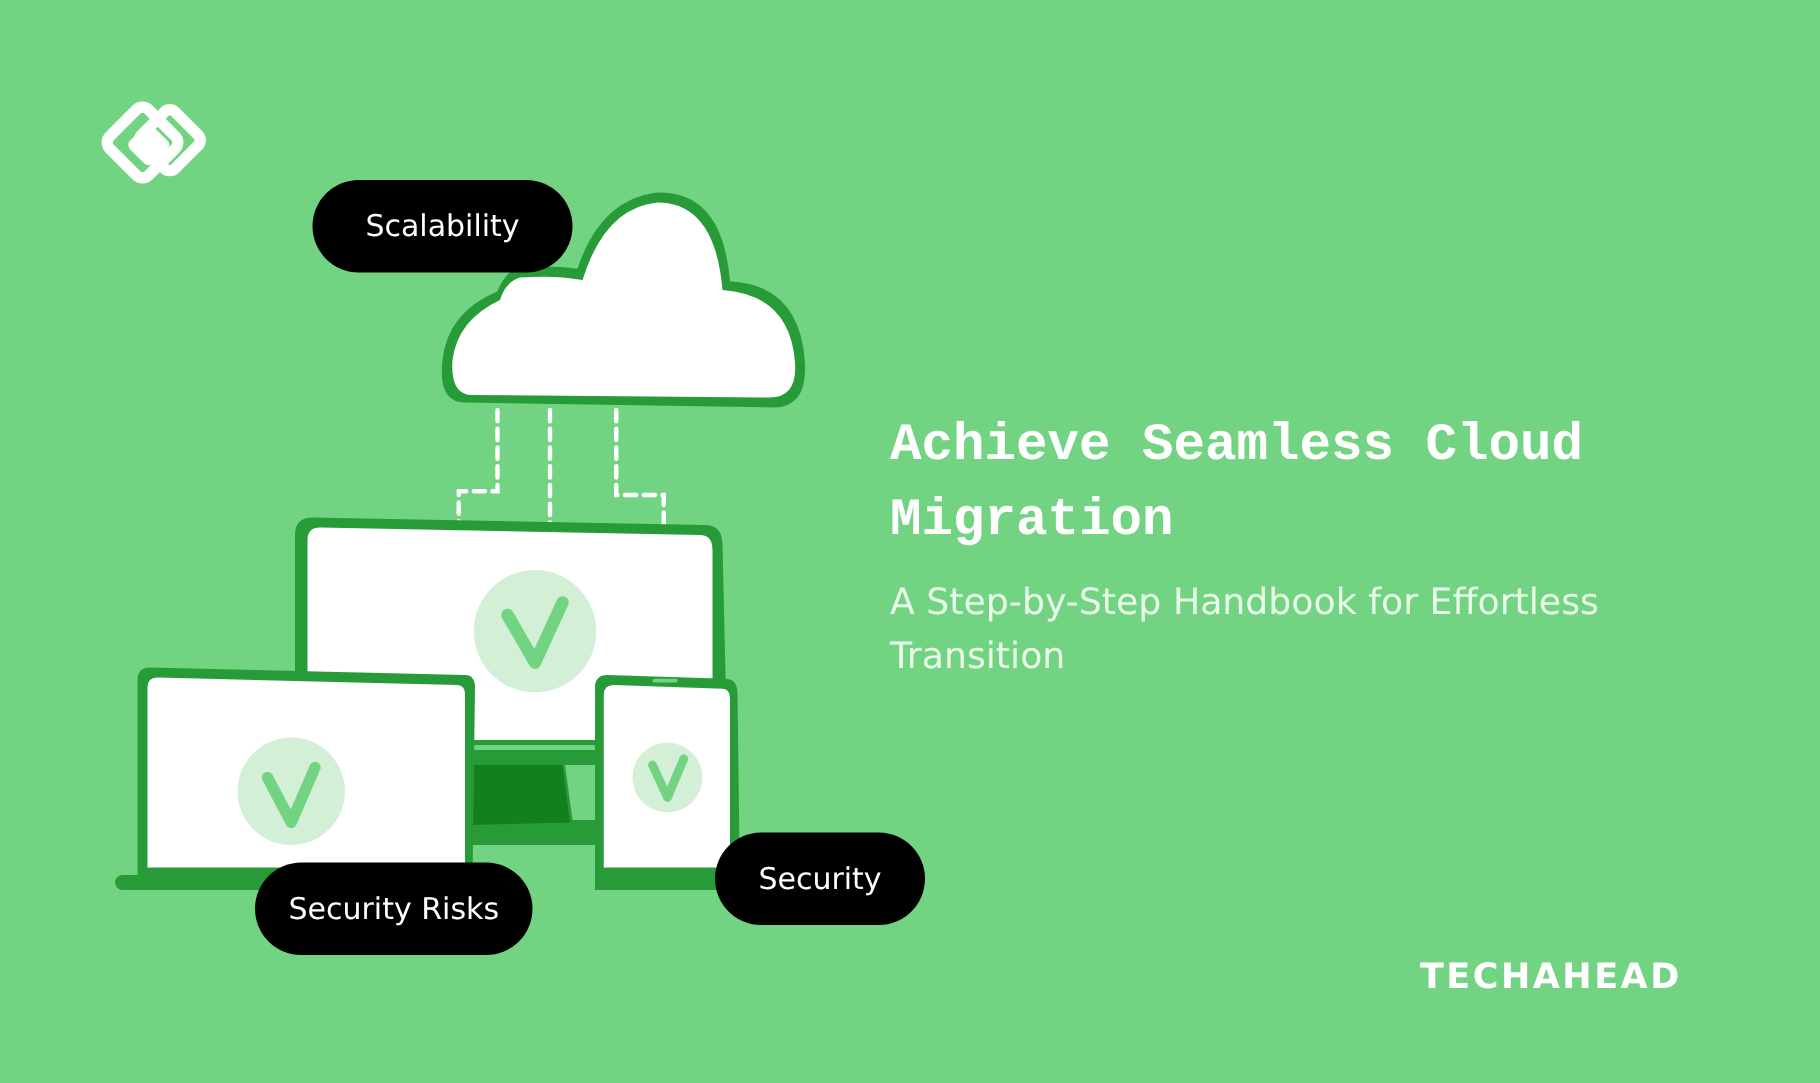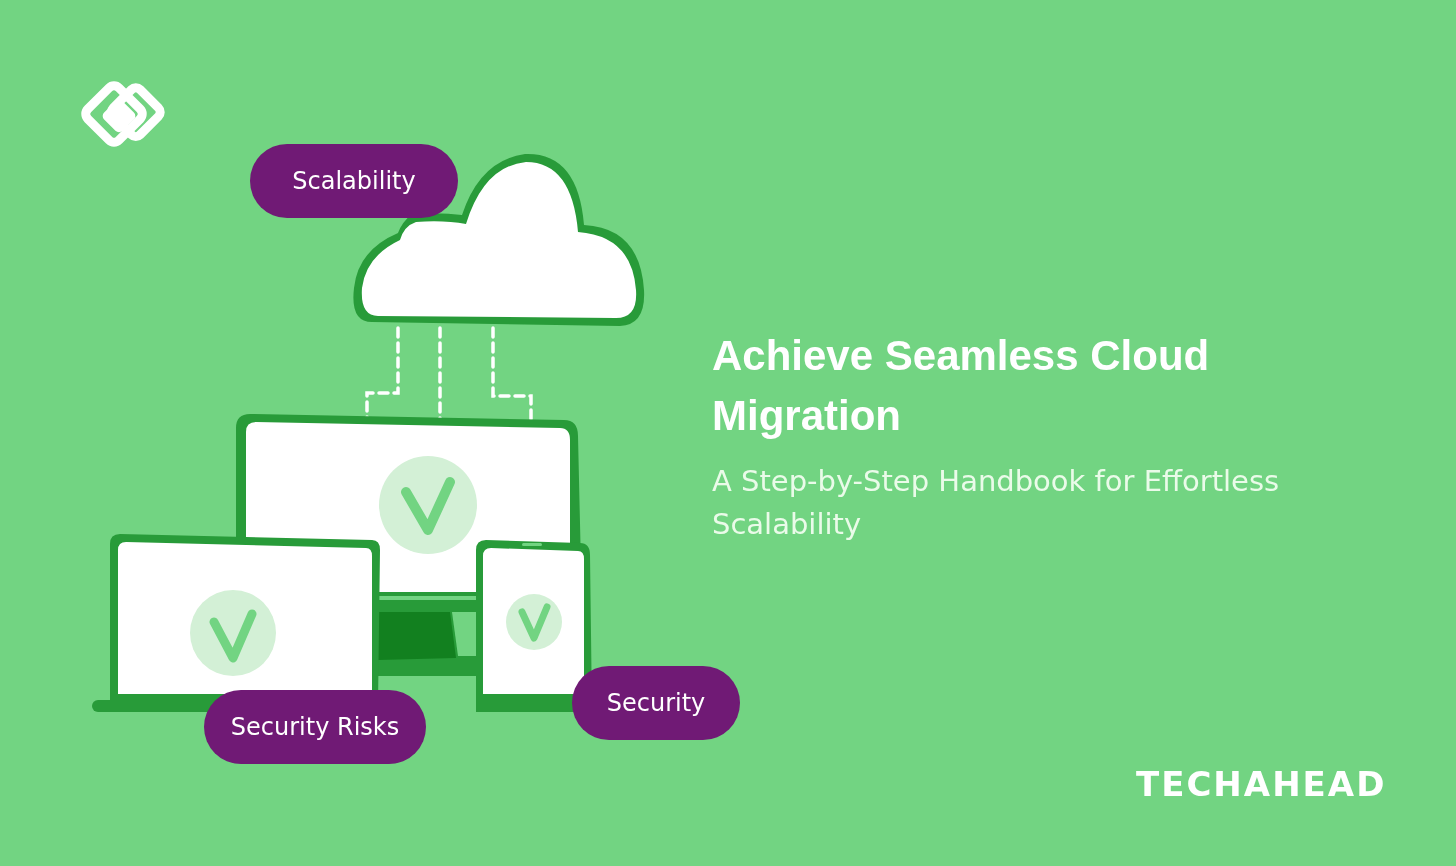--- a/index.html
+++ b/index.html
@@ -6,41 +6,41 @@
   body {
     width: 1456px; height: 866px; overflow: hidden;
     background: #72d482;
     font-family: "DejaVu Sans", "Liberation Sans", sans-serif;
     position: relative;
   }
   .abs { position: absolute; }
   #illustration { position: absolute; left: 0; top: 0; width: 720px; height: 866px; }
   .pill {
     position: absolute;
-    background: #701a75;
+    background: #000000;
     color: #ffffff;
     border-radius: 40px;
     display: flex; align-items: center; justify-content: center;
     font-size: 24px;
     font-family: "DejaVu Sans", sans-serif;
     letter-spacing: 0px;
   }
   #title {
     position: absolute; left: 712px; top: 326px; width: 640px;
     color: #ffffff; font-weight: bold; font-size: 42px; line-height: 60px;
-    font-family: Liberation Sans, sans-serif;
+    font-family: Liberation Mono, monospace;
   }
   #subtitle {
     position: absolute; left: 712px; top: 460px; width: 640px;
     color: #eafbe9; font-size: 29px; line-height: 43px;
     font-family: "DejaVu Sans", sans-serif;
   }
   #brand {
     position: absolute; left: 1136px; top: 764px;
-    color: #ffffff; font-weight: bold; font-size: 34px; letter-spacing: 2px;
+    color: #ffffff; font-weight: bold; font-size: 28px; letter-spacing: 2px;
     font-family: "DejaVu Sans", sans-serif;
   }
 </style>
 </head>
 <body>
 
 <svg class="abs" style="left:78px;top:76px;" width="92" height="80" viewBox="0 0 92 80">
   <g fill="none" stroke="#ffffff" stroke-width="9" stroke-linejoin="round">
     <rect x="14" y="14" width="44" height="44" rx="7" transform="rotate(45 36 38) translate(0 2)"></rect>
     <rect x="36" y="16" width="38" height="38" rx="6" transform="rotate(45 55 39)"></rect>
@@ -93,15 +93,15 @@
   <span>Scalability</span>
 </div>
 <div class="pill" style="left:204px;top:690px;width:222px;height:74px;">
   <span>Security Risks</span>
 </div>
 <div class="pill" style="left:572px;top:666px;width:168px;height:74px;">
   <span>Security</span>
 </div>
 
 <div id="title">Achieve Seamless Cloud Migration</div>
-<div id="subtitle">A Step-by-Step Handbook for Effortless Scalability</div>
+<div id="subtitle">A Step-by-Step Handbook for Effortless Transition</div>
 
 <div id="brand">TECHAHEAD</div>
 
 </body></html>

